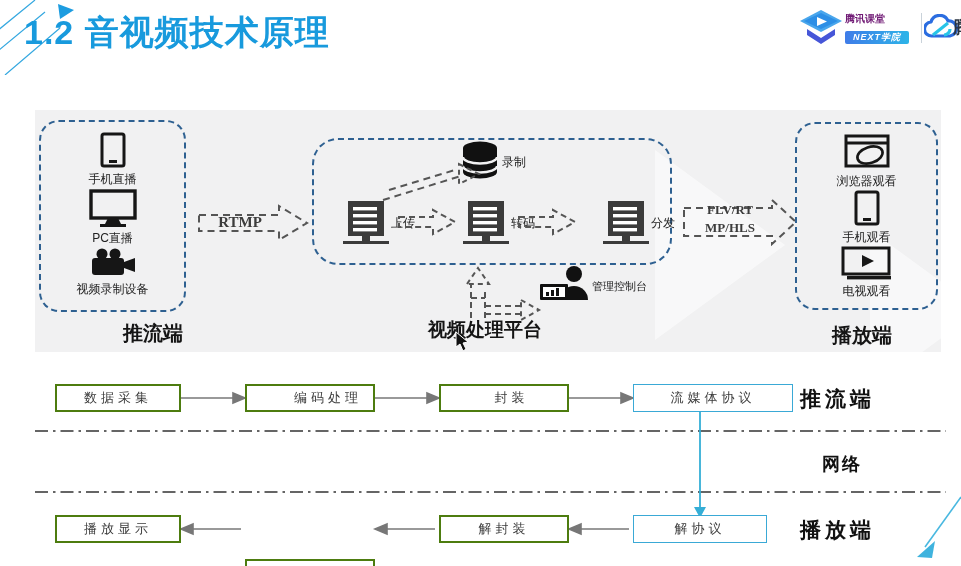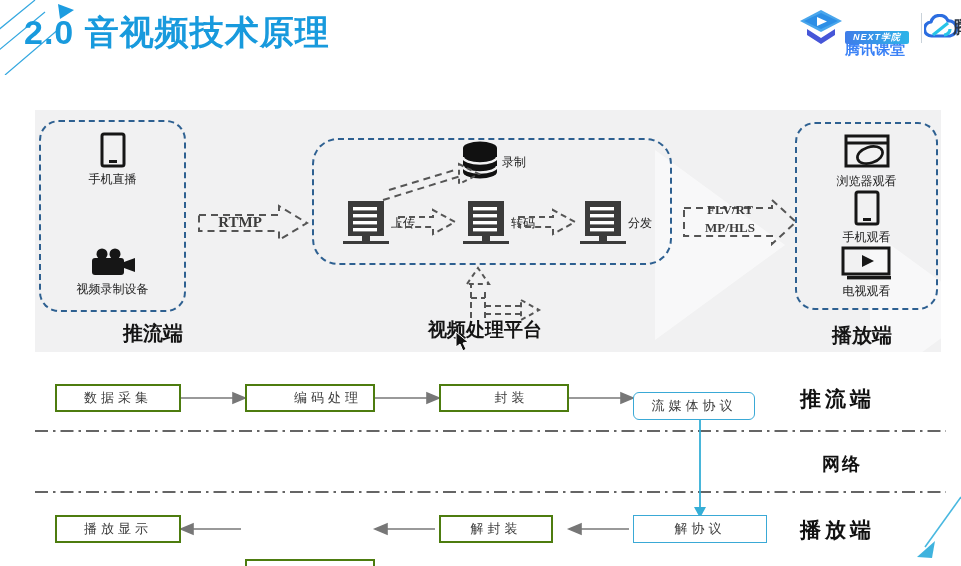--- a/index.html
+++ b/index.html
@@ -12,21 +12,21 @@
   .abs{position:absolute;}
 
   
   .page-title{
     left:24px;top:10px;
     font-size:34px;font-weight:bold;color:#189add;
     letter-spacing:1px;white-space:nowrap;
   }
 
   
-  .brand-text{left:845px;top:12px;font-size:15px;font-weight:bold;color:#3b82f6;margin-top:28px;}
+  .brand-text{left:845px;top:12px;font-size:10px;font-weight:bold;color:#701a75;}
   .brand-badge{
     left:845px;top:31px;width:64px;height:13px;
     background:linear-gradient(90deg,#3f7ce8,#2db4e8);
     color:#fff;font-size:9px;font-style:italic;font-weight:bold;
     text-align:center;line-height:13px;border-radius:2px;letter-spacing:1px;
   }
   .logo-divider{left:921px;top:13px;width:1px;height:30px;background:#c9d2da;}
   .partner-partial{left:953px;top:16px;font-size:17px;font-weight:bold;color:#2a3440;width:8px;overflow:hidden;white-space:nowrap;}
 
   
@@ -72,21 +72,21 @@
   svg{display:block;}
 </style>
 </head>
 <body>
 
 <svg class="abs" style="left:0;top:0;" width="90" height="75" viewBox="0 0 90 75">
   <path d="M-20,45 L35,0 M-25,70 L45,12 M5,75 L60,28" stroke="#35a8e0" stroke-width="1.2" fill="none"></path>
   <polygon points="58,4 74,10 60,19" fill="#1c9ce0"></polygon>
 </svg>
 
-<div class="abs page-title">2.0 音视频技术原理</div>
+<div class="abs page-title">1.2 音视频技术原理</div>
 
 <svg class="abs" style="left:800px;top:9px;" width="42" height="40" viewBox="0 0 42 40">
   <polygon points="21,1 42,12 21,23 0,12" fill="#49a6ec"></polygon>
   <polygon points="21,4 38,12 21,20 4,12" fill="#2d8fe6"></polygon>
   <polygon points="17,8 27,12.5 17,17" fill="#ffffff"></polygon>
   <path d="M7,20 L21,29 L35,20 L35,26 L21,35 L7,26 Z" fill="#4656d8"></path>
 </svg>
 <div class="abs brand-text">腾讯课堂</div>
 <div class="abs brand-badge">NEXT学院</div>
 <div class="abs logo-divider"></div>
@@ -106,20 +106,28 @@
       <polygon points="0,0 110,80 0,160" fill="#ffffff"></polygon>
     </svg>
 
   <div class="dashed-box" style="left:4px;top:10px;width:147px;height:192px;">
     <div class="device">
       <svg width="26" height="36" viewBox="0 0 26 36">
         <rect x="2" y="2" width="22" height="32" rx="2" fill="none" stroke="#161616" stroke-width="3"></rect>
         <rect x="9" y="28" width="8" height="3" fill="#161616"></rect>
       </svg>
       <span class="device-label">手机直播</span>
+    </div>
+    <div class="device">
+      <svg width="50" height="38" viewBox="0 0 50 38">
+        <rect x="3" y="2" width="44" height="27" fill="none" stroke="#161616" stroke-width="3.4"></rect>
+        <polygon points="20,29 30,29 33,35 17,35" fill="#161616"></polygon>
+        <rect x="12" y="35" width="26" height="3" fill="#161616"></rect>
+      </svg>
+      <span class="device-label">PC直播</span>
     </div>
     <div class="device">
       <svg width="46" height="30" viewBox="0 0 46 30">
         <circle cx="12" cy="6" r="5.5" fill="#161616"></circle>
         <circle cx="25" cy="6" r="5.5" fill="#161616"></circle>
         <rect x="2" y="10" width="32" height="17" rx="3" fill="#161616"></rect>
         <polygon points="34,14 45,10 45,24 34,20" fill="#161616"></polygon>
       </svg>
       <span class="device-label">视频录制设备</span>
     </div>
@@ -166,21 +174,21 @@
       <rect x="5" y="1" width="36" height="35" fill="#3b3b3b"></rect>
       <rect x="10" y="7" width="24" height="3.4" fill="#fff"></rect>
         <rect x="10" y="14" width="24" height="3.4" fill="#fff"></rect>
       <rect x="10" y="21" width="24" height="3.4" fill="#fff"></rect>
         <rect x="10" y="28" width="24" height="3.4" fill="#fff"></rect>
       <rect x="19" y="36" width="8" height="5" fill="#3b3b3b"></rect>
       <rect x="0" y="41" width="46" height="3" fill="#3b3b3b"></rect>
     </svg>
     <span class="srv-label">转码</span>
   </div>
-  <div class="srv-group" style="left:545px;top:90px;">
+  <div class="srv-group" style="left:568px;top:90px;">
     <svg width="46" height="46" viewBox="0 0 46 46">
       <rect x="5" y="1" width="36" height="35" fill="#3b3b3b"></rect>
       <rect x="10" y="7" width="24" height="3.4" fill="#fff"></rect>
         <rect x="10" y="14" width="24" height="3.4" fill="#fff"></rect>
       <rect x="10" y="21" width="24" height="3.4" fill="#fff"></rect>
         <rect x="10" y="28" width="24" height="3.4" fill="#fff"></rect>
       <rect x="19" y="36" width="8" height="5" fill="#3b3b3b"></rect>
       <rect x="0" y="41" width="46" height="3" fill="#3b3b3b"></rect>
     </svg>
     <span class="srv-label">分发</span>
@@ -193,20 +201,32 @@
     <path d="M2,9 H36 V2 L58,14 L36,26 V19 H2 Z" fill="none" stroke="#555" stroke-width="2" stroke-dasharray="6,4"></path>
   </svg>
 
   <svg class="abs" style="left:430px;top:152px;" width="80" height="62" viewBox="0 0 80 62">
     <path d="M6,56 V22 M20,56 V30 M6,36 L20,36" stroke="#555" stroke-width="2" stroke-dasharray="6,4" fill="none"></path>
     <polygon points="2,22 13,6 24,22" fill="none" stroke="#555" stroke-width="2" stroke-dasharray="5,4"></polygon>
     <path d="M20,44 H56 M20,52 H56" stroke="#555" stroke-width="2" stroke-dasharray="6,4" fill="none"></path>
     <polygon points="56,38 74,48 56,58" fill="none" stroke="#555" stroke-width="2" stroke-dasharray="5,4"></polygon>
   </svg>
 
+  <div class="srv-group" style="left:503px;top:156px;">
+    <svg width="52" height="40" viewBox="0 0 52 40">
+      <circle cx="36" cy="8" r="8" fill="#111"></circle>
+      <path d="M22,34 a14,14 0 0 1 28,0 Z" fill="#111"></path>
+      <rect x="2" y="18" width="28" height="16" rx="1" fill="#111"></rect>
+      <rect x="5" y="21" width="22" height="10" fill="#fff"></rect>
+      <rect x="8" y="26" width="3" height="4" fill="#111"></rect>
+        <rect x="13" y="24" width="3" height="6" fill="#111"></rect>
+        <rect x="18" y="22" width="3" height="8" fill="#111"></rect>
+    </svg>
+    <span class="srv-label" style="font-size:11px;">管理控制台</span>
+  </div>
 
   <div class="panel-label" style="left:393px;top:207px;font-size:19px;">视频处理平台</div>
 
   <svg class="abs" style="left:420px;top:222px;" width="14" height="20" viewBox="0 0 14 20">
     <polygon points="1,0 1,15 5,12 8,19 11,17 8,11 13,10" fill="#111" stroke="#fff" stroke-width="1"></polygon>
   </svg>
 
   <svg class="abs" style="left:645px;top:88px;" width="118" height="48" viewBox="0 0 118 48">
     <path d="M4,10 H92 V2 L116,24 L92,46 V38 H4 Z" fill="none" stroke="#555" stroke-width="2" stroke-dasharray="7,5"></path>
   </svg>
@@ -262,27 +282,27 @@
   <line x1="35" y1="79" x2="946" y2="79" stroke="#333" stroke-width="1.6" stroke-dasharray="13,5,2.5,5"></line>
   <line x1="35" y1="140" x2="946" y2="140" stroke="#333" stroke-width="1.6" stroke-dasharray="13,5,2.5,5"></line>
 
   <line x1="700" y1="60" x2="700" y2="155" stroke="#35aed6" stroke-width="1.8"></line>
   <polygon points="694,155 700,166 706,155" fill="#35aed6"></polygon>
 </svg>
 
 <div class="flow-box" style="left:55px;top:384px;width:126px;">数据采集</div>
 <div class="flow-box" style="left:245px;top:384px;width:130px;padding-left:36px;">编码处理</div>
 <div class="flow-box" style="left:439px;top:384px;width:130px;padding-left:15px;">封装</div>
-<div class="flow-box hl" style="left:633px;top:392px;width:122px;border-radius:6px;">流媒体协议</div>
+<div class="flow-box hl" style="left:633px;top:384px;width:160px;">流媒体协议</div>
 <div class="flow-side-label" style="left:800px;top:385px;">推流端</div>
 
 <div class="flow-side-label" style="left:822px;top:452px;font-size:18px;letter-spacing:2px;">网络</div>
 
 <div class="flow-box" style="left:55px;top:515px;width:126px;">播放显示</div>
 <div class="flow-box" style="left:245px;top:515px;width:130px;margin-top:44px;">解码处理</div>
-<div class="flow-box" style="left:439px;top:515px;width:114px;">解封装</div>
+<div class="flow-box" style="left:439px;top:515px;width:130px;">解封装</div>
 <div class="flow-box hl" style="left:633px;top:515px;width:134px;">解协议</div>
 <div class="flow-side-label" style="left:800px;top:516px;">播放端</div>
 
 <svg class="abs" style="left:905px;top:495px;" width="56" height="71" viewBox="0 0 56 71">
   <line x1="56" y1="2" x2="20" y2="52" stroke="#49b8e0" stroke-width="1.6"></line>
   <polygon points="12,62 30,46 27,63" fill="#3fb3de"></polygon>
 </svg>
 
 </body></html>

